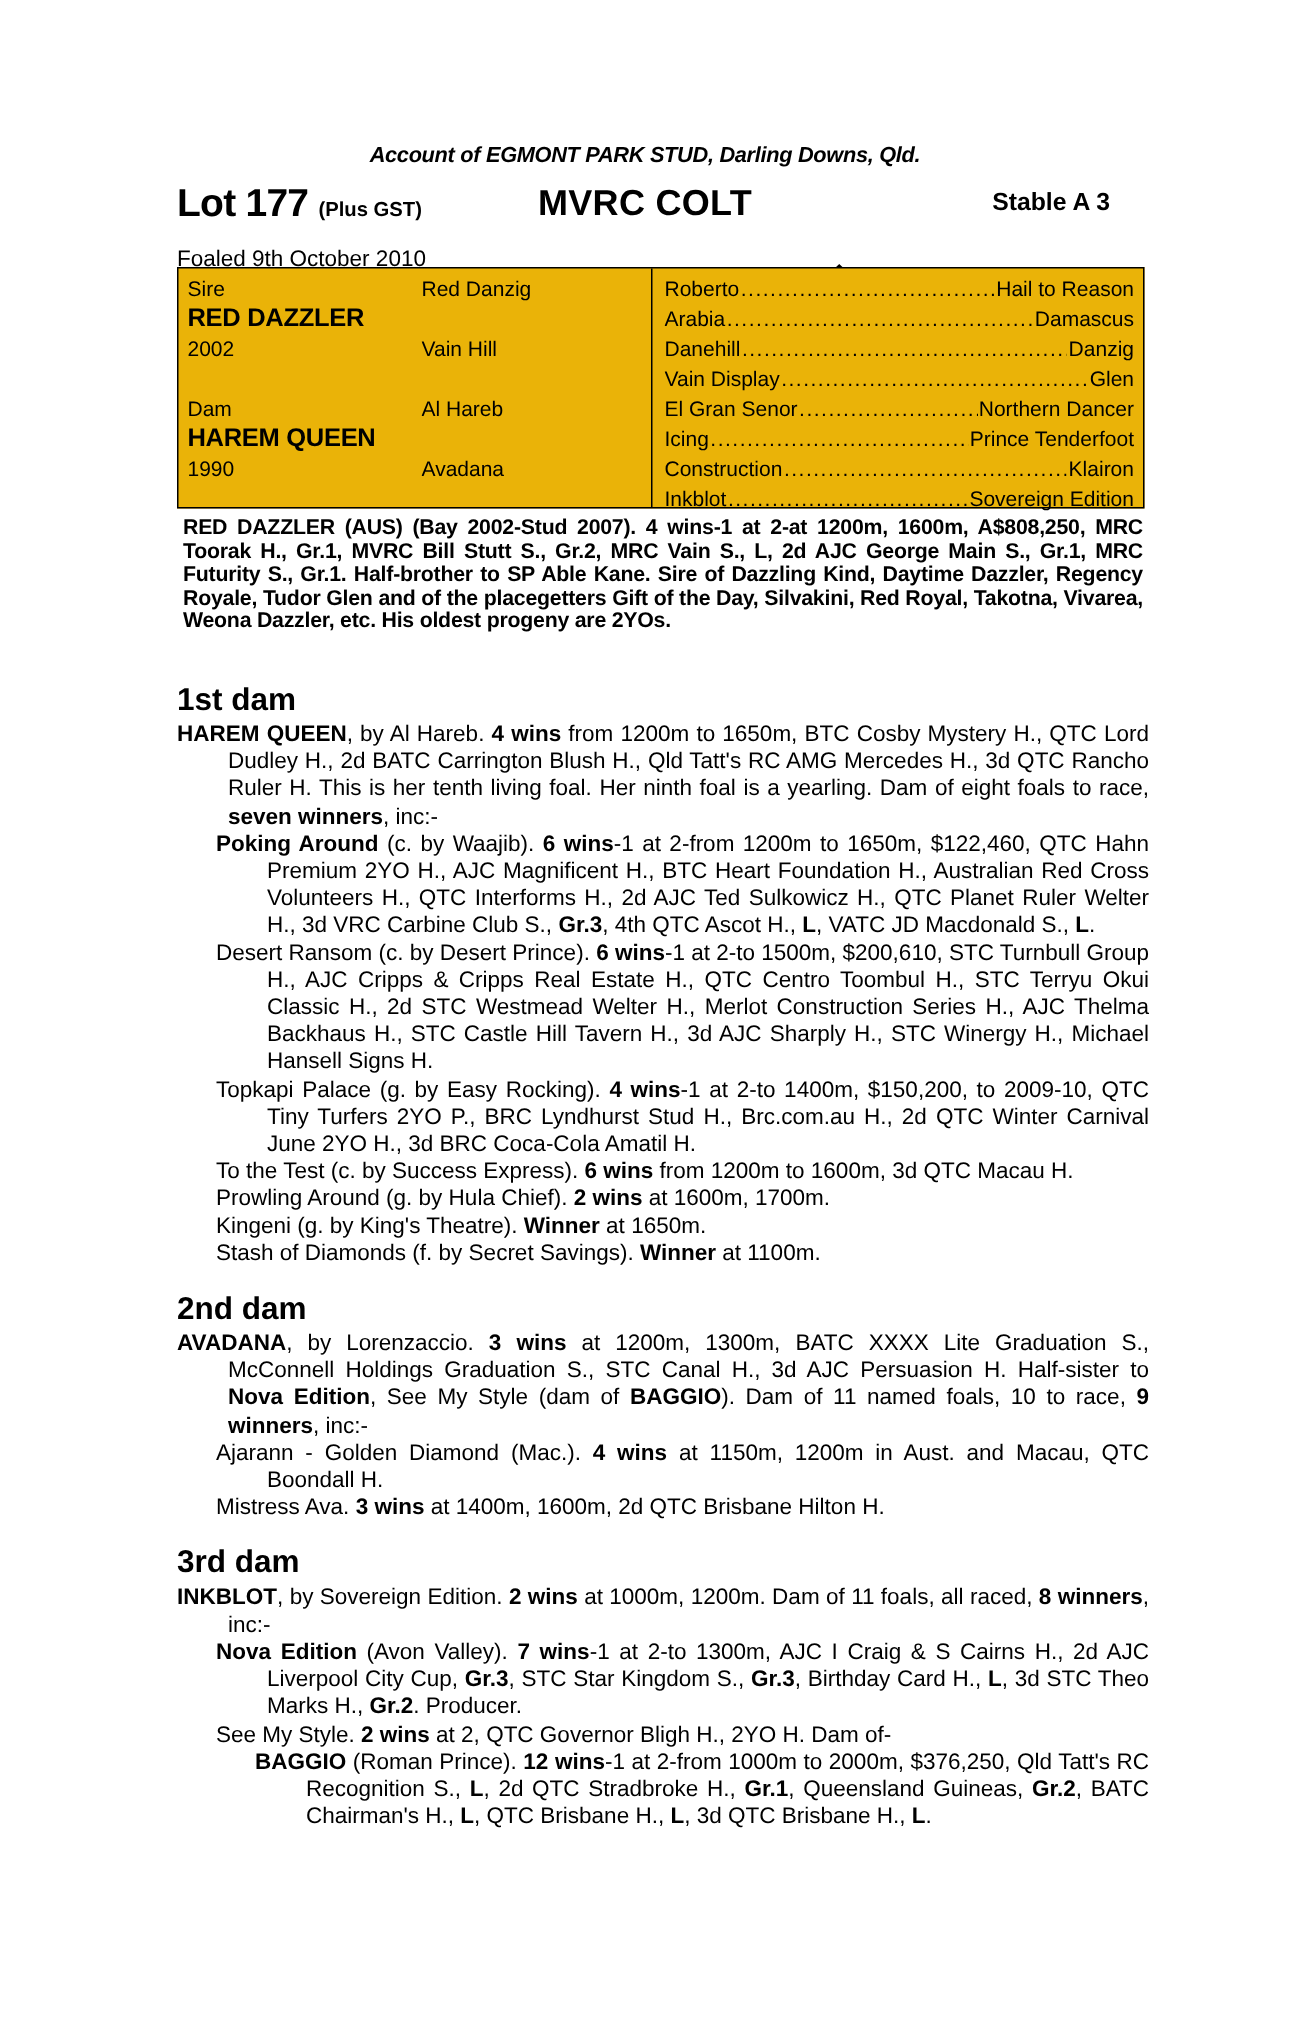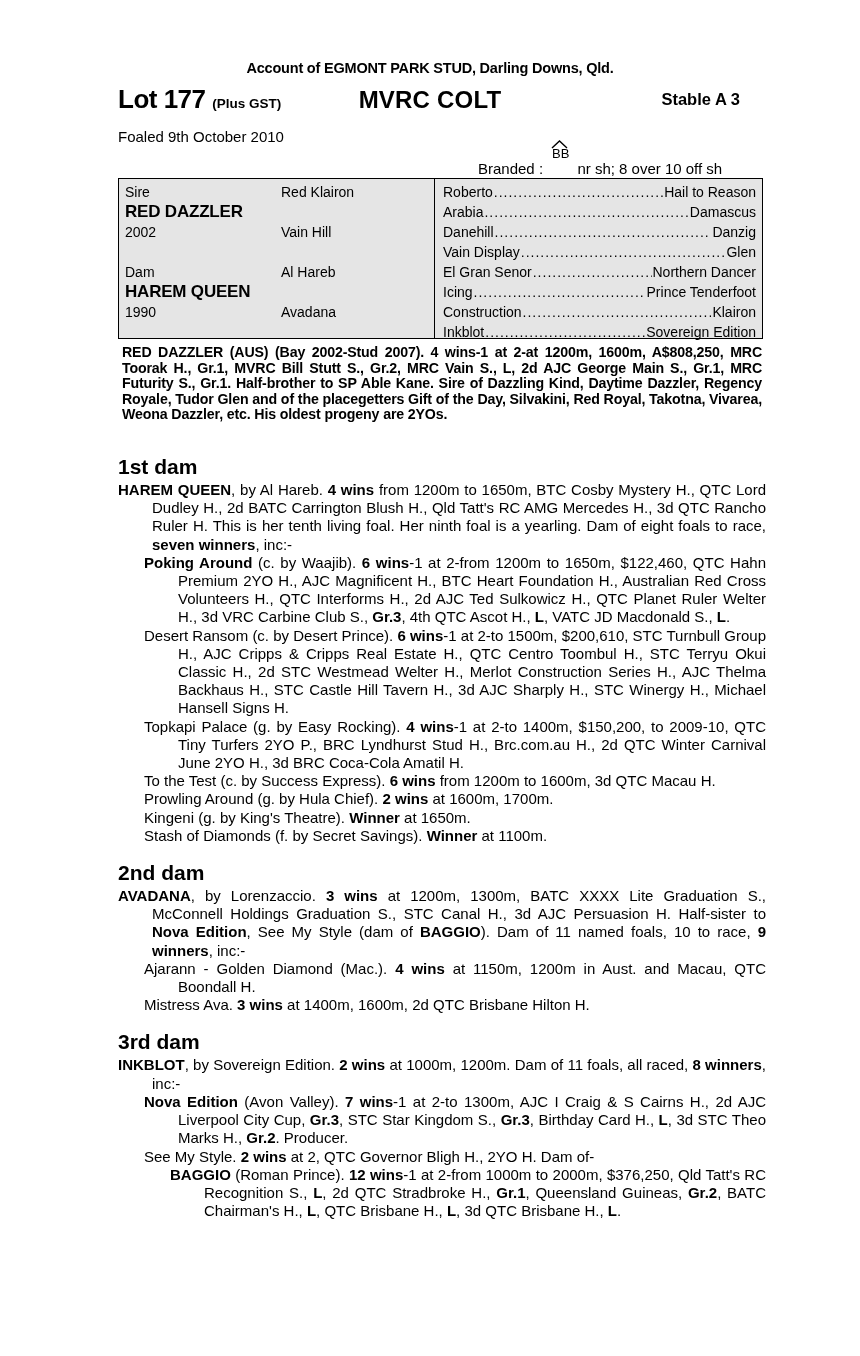--- a/index.html
+++ b/index.html
@@ -6,21 +6,21 @@
   body{
     width:860px;height:1356px;background:#ffffff;
     font-family:"Liberation Sans", sans-serif;
     color:#000;-webkit-font-smoothing:none;
   }
   .page{position:relative;width:860px;height:1356px;box-sizing:border-box;padding:0;}
 
   
   .account{
     text-align:center;font-weight:bold;font-size:14.5px;letter-spacing:-0.2px;
-    margin:0;padding:60px 0 0 0;
+    margin:0;padding:96px 0 0 0;font-style:italic;
   }
   .titlerow{
     position:relative;margin:10px 0 0 0;height:32px;
     padding:0 100px;box-sizing:border-box;
   }
   .lotno{
     position:absolute;left:118px;top:-2px;
     font-size:26px;font-weight:bold;letter-spacing:-0.5px;
   }
   .gst{font-size:13.5px;font-weight:bold;letter-spacing:0;}
@@ -39,21 +39,21 @@
   .branded{position:absolute;left:478px;top:0;white-space:nowrap;}
   .brandmark{
     display:inline-block;position:relative;width:24px;height:17px;
     vertical-align:-3px;margin:16px 1px;
   }
   .brandmark svg{position:absolute;left:0;top:-5px;}
 
   
   .ped{
     position:absolute;left:118px;top:178px;width:645px;height:161px;
-    border:1.6px solid #000;box-sizing:border-box;background:#e5e5e5;
+    border:1.6px solid #000;box-sizing:border-box;background:#eab308;
   }
   .ped .vrule{
     position:absolute;left:315px;top:0;bottom:0;width:1.4px;background:#000;
   }
   .ped .colA{position:absolute;left:6px;top:3px;width:140px;font-size:14px;}
   .ped .colB{position:absolute;left:162px;top:3px;width:150px;font-size:14px;}
   .ped .colC{position:absolute;left:324px;top:3px;right:6px;font-size:14px;}
   .ped .row{height:20px;line-height:20px;white-space:nowrap;overflow:hidden;}
   .ped .row.b{font-weight:bold;font-size:17px;letter-spacing:-0.2px;}
   .ped .blank{height:20px;}
@@ -121,21 +121,21 @@
       <div class="row">Sire</div>
       <div class="row b">RED DAZZLER</div>
       <div class="row">2002</div>
       <div class="blank"></div>
       <div class="row">Dam</div>
       <div class="row b">HAREM QUEEN</div>
       <div class="row">1990</div>
     </div>
 
     <div class="colB">
-      <div class="row">Red Klairon</div>
+      <div class="row">Red Danzig</div>
       <div class="blank"></div>
       <div class="row">Vain Hill</div>
       <div class="blank"></div>
       <div class="row">Al Hareb</div>
       <div class="blank"></div>
       <div class="row">Avadana</div>
     </div>
 
     <div class="colC" id="gen3">
         <div class="row">

